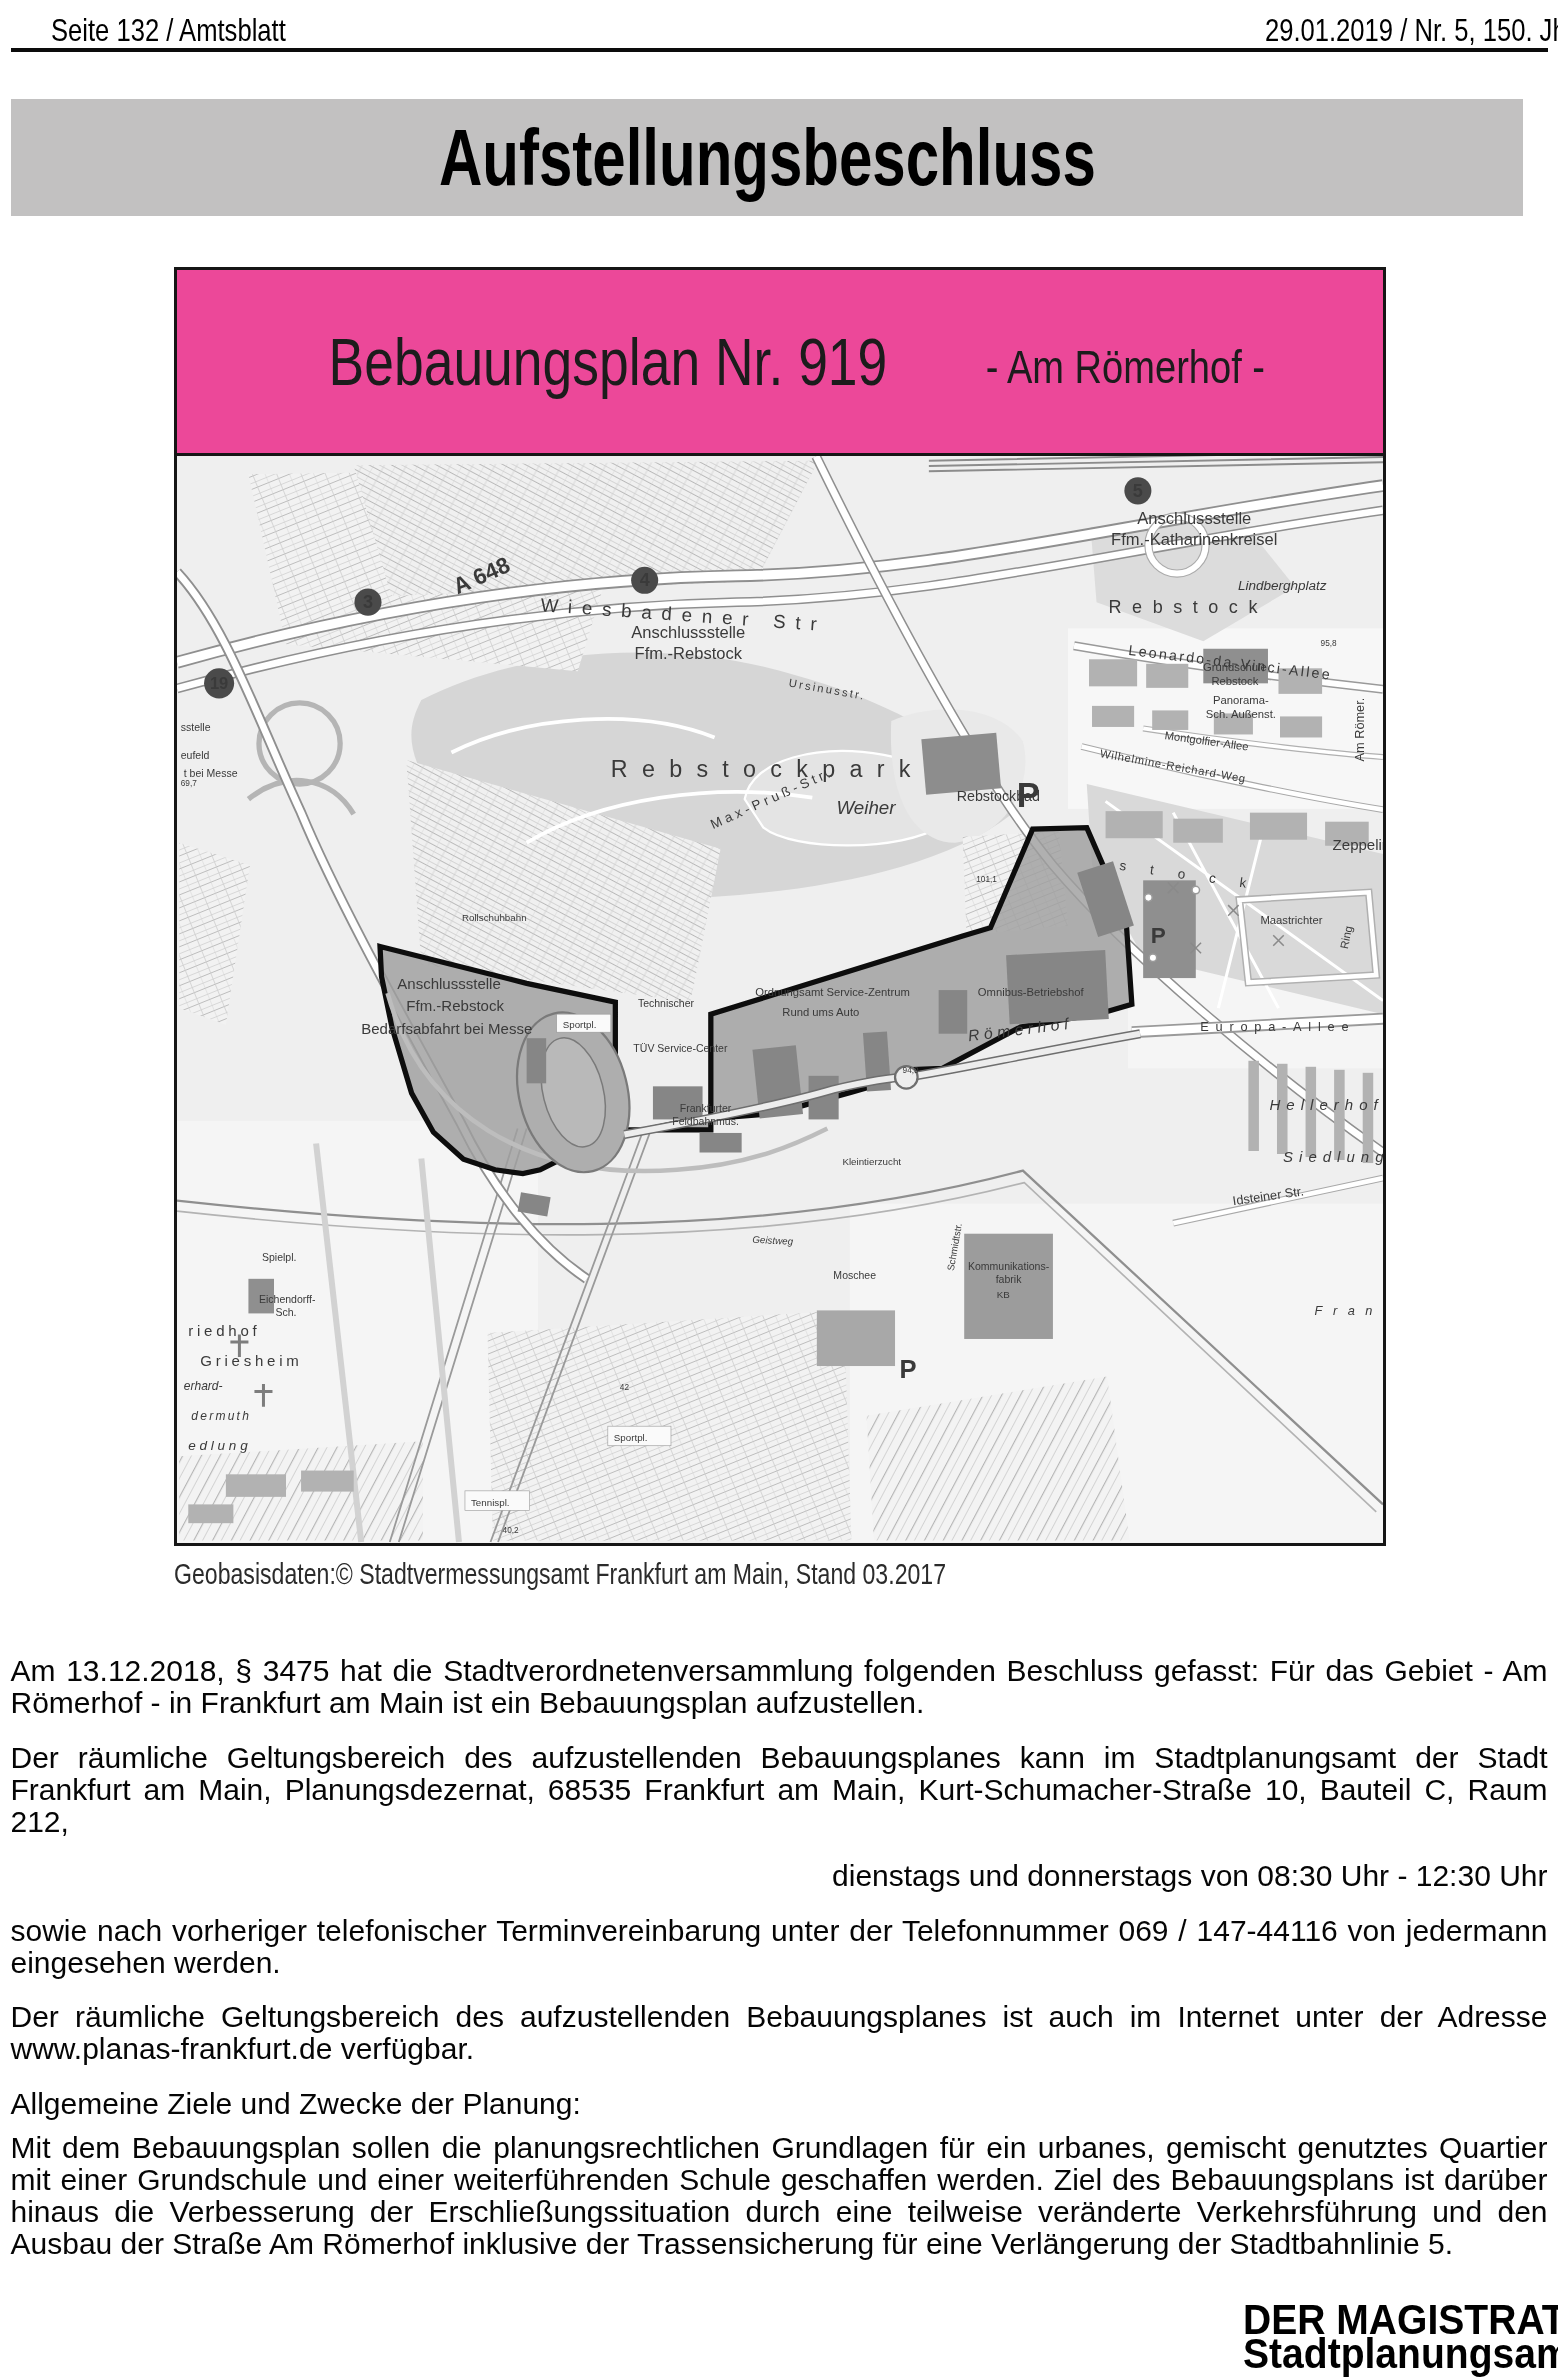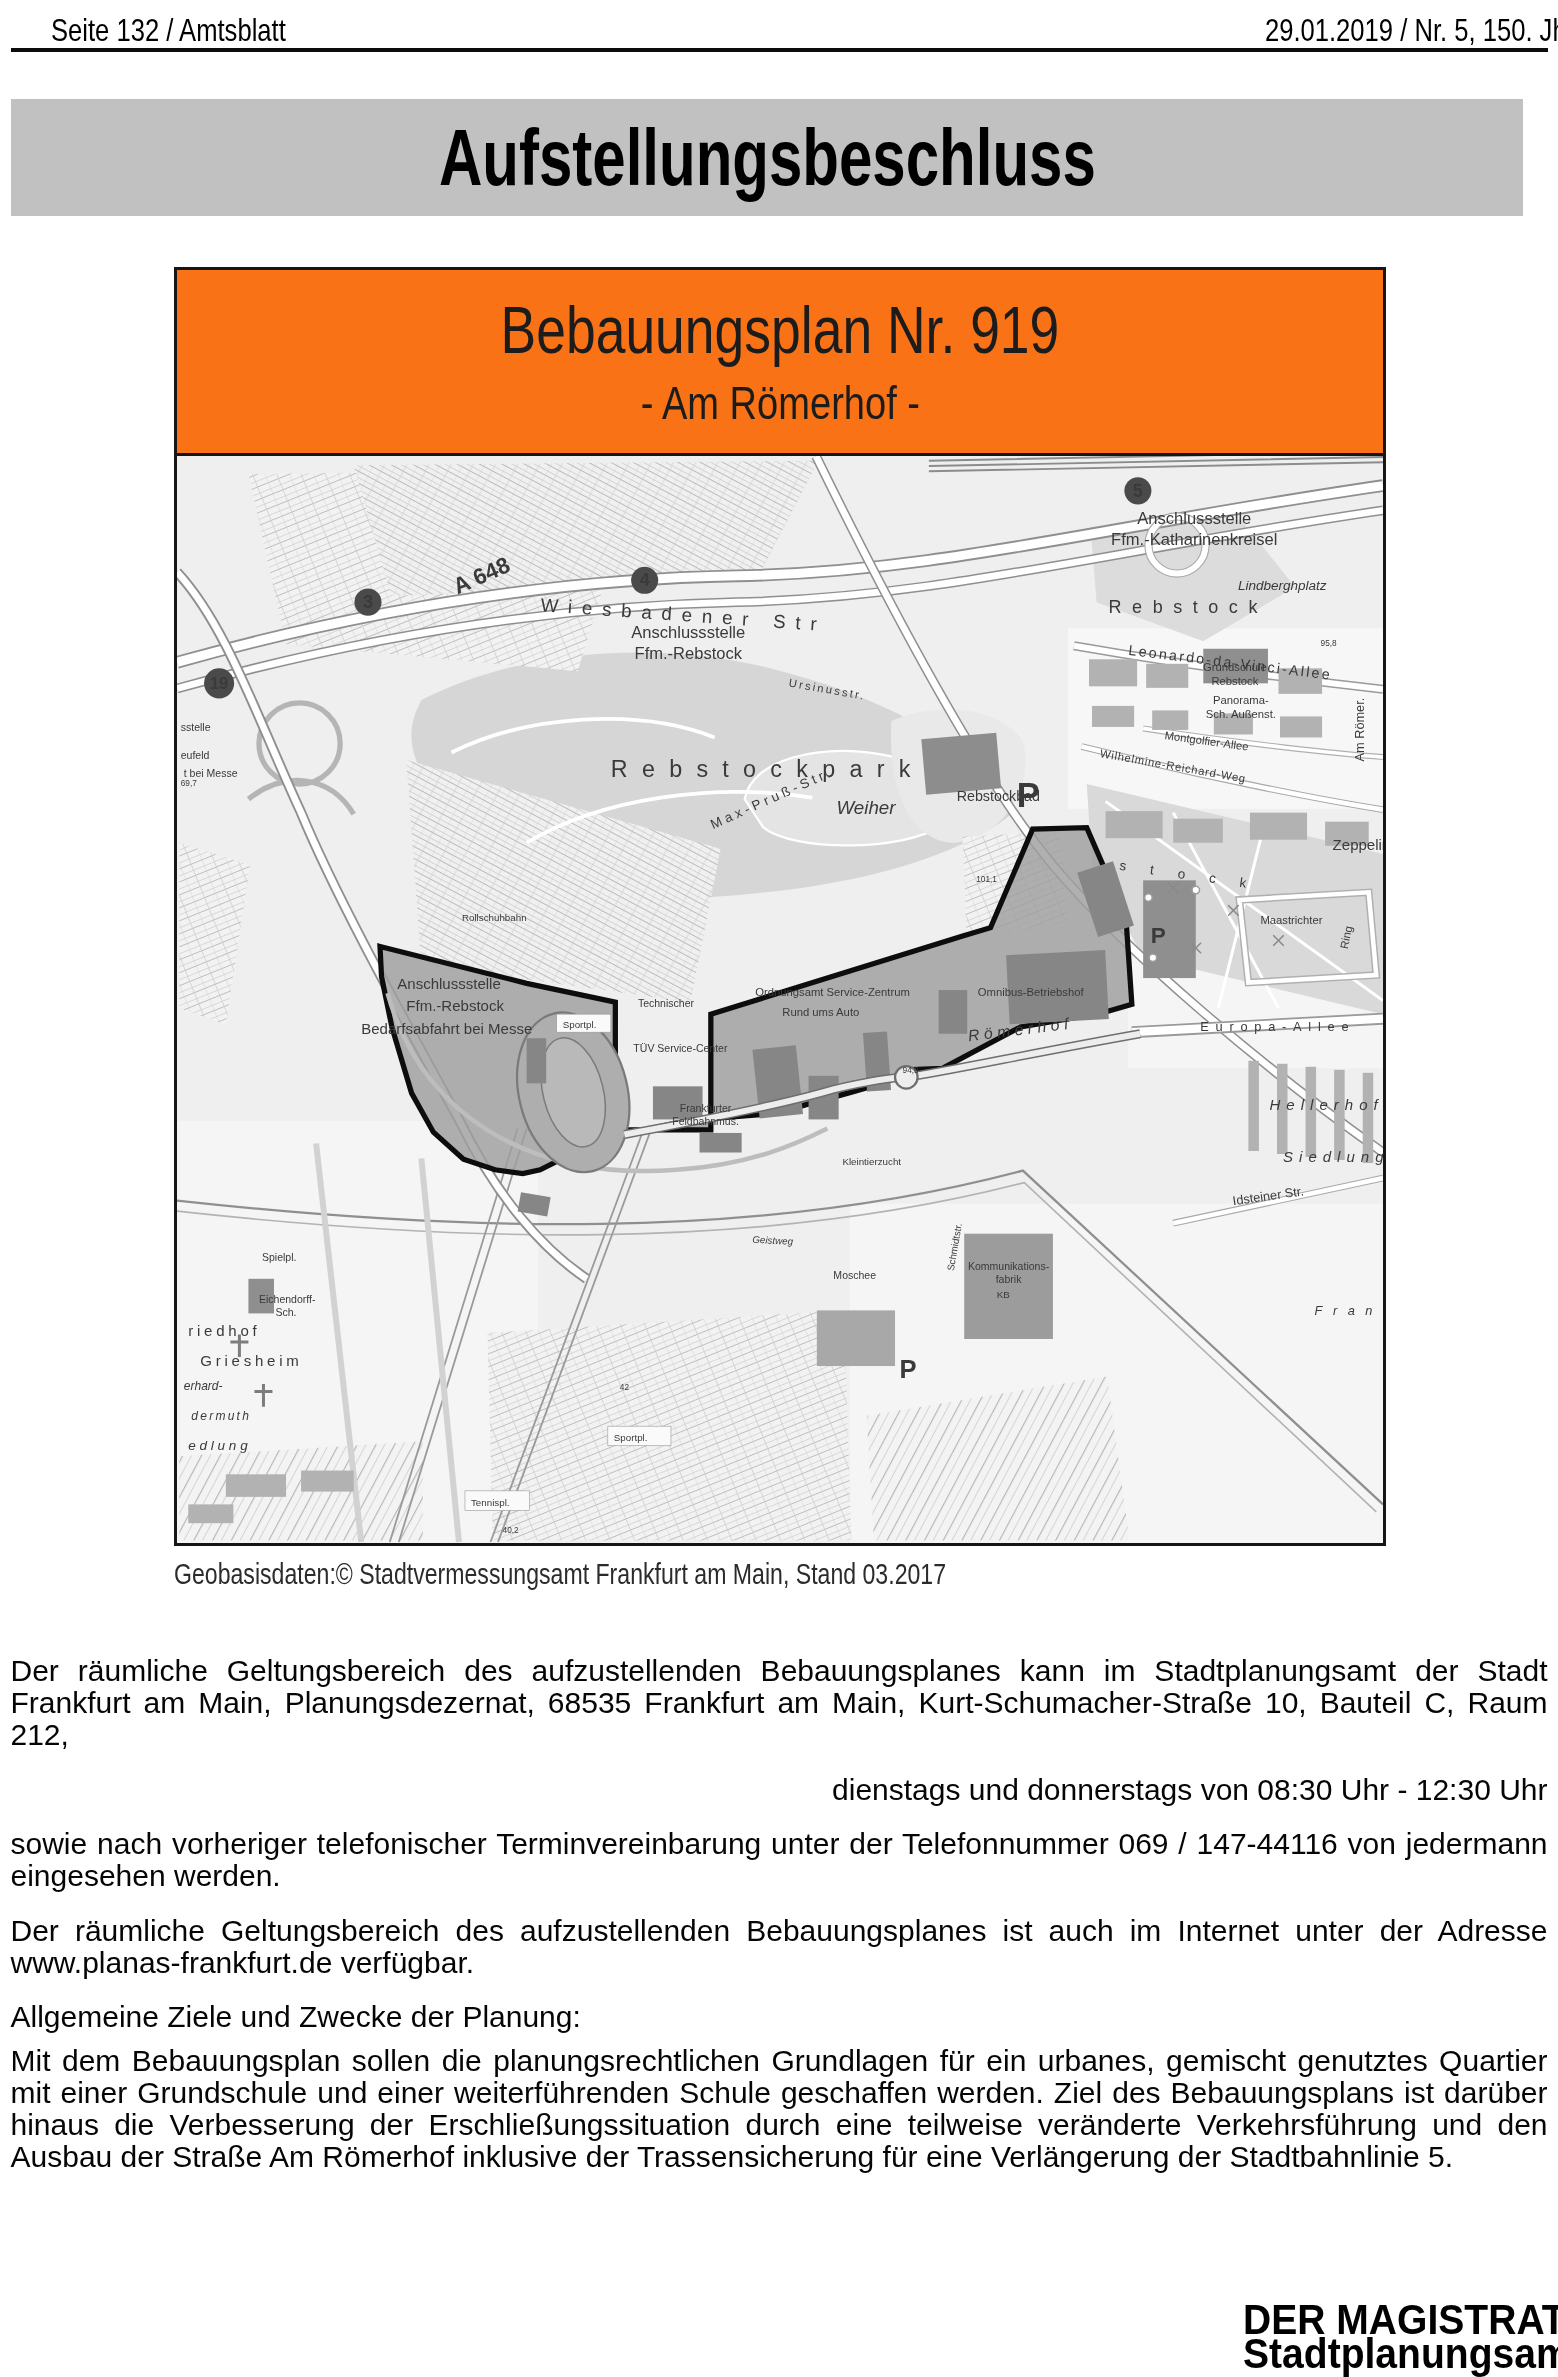--- a/index.html
+++ b/index.html
@@ -10,22 +10,22 @@
   .header-inner{width:125%;transform:scaleX(0.8);transform-origin:0 0;
                 display:flex;justify-content:space-between;font-size:32px;font-weight:400;}
   .header-rule{position:absolute;left:10.5px;top:48px;width:1537px;height:3.8px;background:#0c0c0c;}
   
   .banner{position:absolute;left:10.5px;top:99px;width:1512px;height:117px;background:#c2c1c1;overflow:hidden;}
   .banner-inner{width:133.4%;transform:scaleX(0.75);transform-origin:0 0;text-align:center;
                 font-weight:bold;font-size:80px;line-height:117px;white-space:nowrap;}
   
   .figure{position:absolute;left:174px;top:267px;width:1212px;}
   .map-box{border:3px solid #161616;background:#ffffff;}
-  .map-title{height:183px;border-bottom:3.8px solid #161616;display:flex;flex-direction:column;
-             justify-content:center;align-items:center;background:#f97316;}
+  .map-title{height:183px;border-bottom:3.8px solid #161616;display:flex;flex-direction:row;
+             justify-content:center;align-items:center;background:#ec4899;}
   .map-title-1{font-size:66px;line-height:72px;font-weight:400;color:#1c1c1c;
                transform:scaleX(0.81);white-space:nowrap;}
   .map-title-2{font-size:47px;line-height:53px;font-weight:400;color:#1c1c1c;
                transform:scaleX(0.81);margin-top:10.5px;white-space:nowrap;}
   .map-svg{display:block;width:1206px;height:1087px;background:#efefef;}
   .caption{position:absolute;left:174px;top:1557px;width:1206px;}
   .caption-inner{width:130%;transform:scaleX(0.77);transform-origin:0 0;
                  font-size:30px;color:#2b2b2b;white-space:nowrap;}
   
   .bodytext{position:absolute;left:10.5px;top:1655px;width:1537px;font-size:30px;line-height:32px;color:#050505;}
@@ -306,20 +306,21 @@
         </g>
       </svg>
     </div>
   </div>
 
   <div class="caption">
     <div class="caption-inner">Geobasisdaten:© Stadtvermessungsamt Frankfurt am Main, Stand 03.2017</div>
   </div>
 
   <div class="bodytext">
+    <p>Am 13.12.2018, § 3475 hat die Stadtverordnetenversammlung folgenden Beschluss gefasst: Für das Gebiet - Am Römerhof - in Frankfurt am Main ist ein Bebauungsplan aufzustellen.</p>
     <p>Der räumliche Geltungsbereich des aufzustellenden Bebauungsplanes kann im Stadtplanungsamt der Stadt Frankfurt am Main, Planungsdezernat, 68535 Frankfurt am Main, Kurt-Schumacher-Straße 10, Bauteil C, Raum 212,</p>
     <p class="noj">dienstags und donnerstags von 08:30 Uhr - 12:30 Uhr</p>
     <p>sowie nach vorheriger telefonischer Terminvereinbarung unter der Telefonnummer 069 / 147-44116 von jedermann eingesehen werden.</p>
     <p>Der räumliche Geltungsbereich des aufzustellenden Bebauungsplanes ist auch im Internet unter der Adresse www.planas-frankfurt.de verfügbar.</p>
     <h2>Allgemeine Ziele und Zwecke der Planung:</h2>
     <p>Mit dem Bebauungsplan sollen die planungsrechtlichen Grundlagen für ein urbanes, gemischt genutztes Quartier mit einer Grundschule und einer weiterführenden Schule geschaffen werden. Ziel des Bebauungsplans ist darüber hinaus die Verbesserung der Erschließungssituation durch eine teilweise veränderte Verkehrsführung und den Ausbau der Straße Am Römerhof inklusive der Trassensicherung für eine Verlängerung der Stadtbahnlinie 5.</p>
   </div>
 
   <div class="signature">
     <div class="signature-inner">

